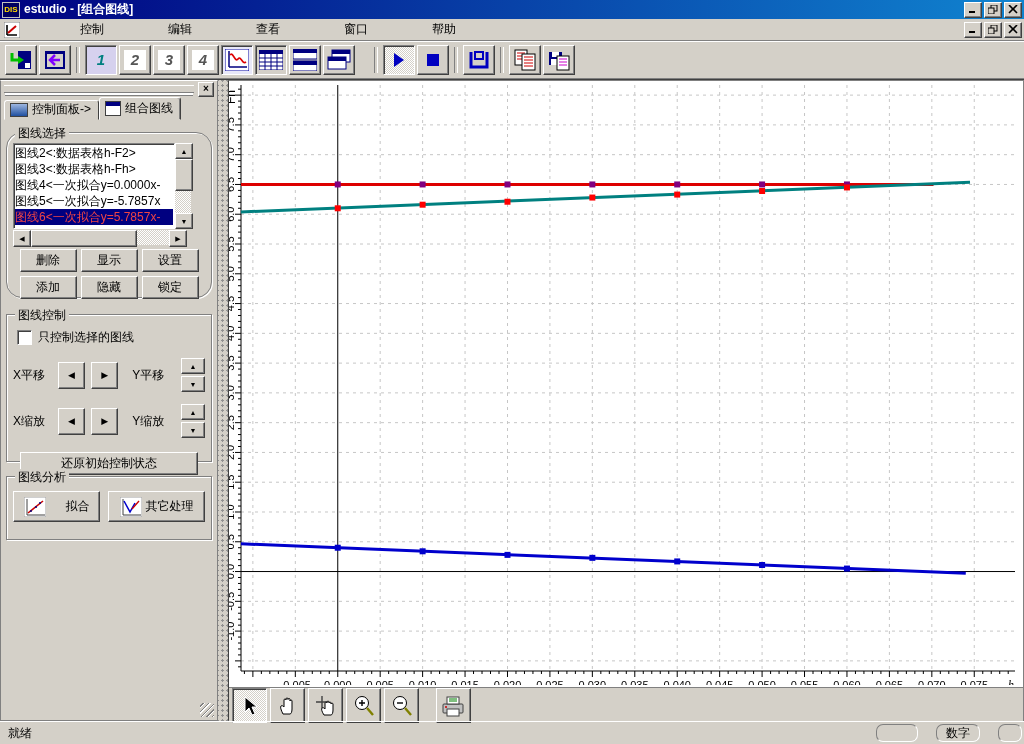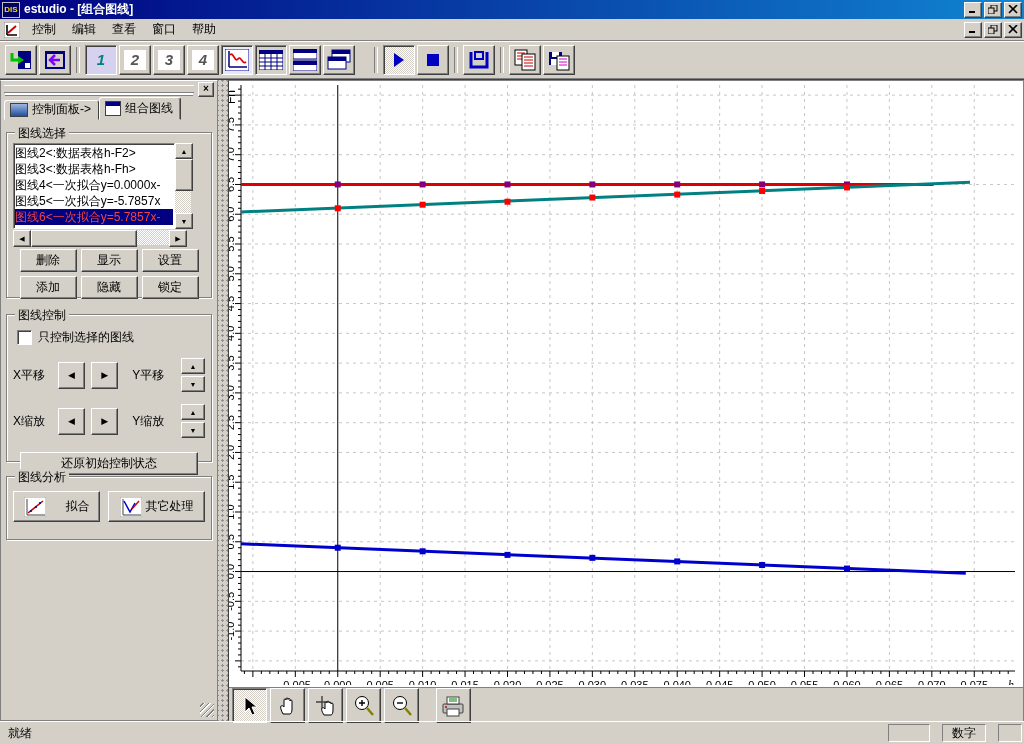--- a/index.html
+++ b/index.html
@@ -27,21 +27,21 @@
   .app-badge{width:16px;height:14px;background:#000060;border:1px solid #c0c0c0;color:#ffd800;
              font-size:8px;font-weight:bold;display:flex;align-items:center;justify-content:center;margin-right:4px;}
   .title-text{color:#fff;font-weight:bold;font-size:12px;flex:1;}
   .winbtn{width:16px;height:14px;margin-left:2px;display:flex;align-items:center;justify-content:center;}
   .winbtn svg{display:block;}
 
   
   .menubar{height:21px;display:flex;align-items:center;padding:0 2px;flex:0 0 auto;
            border-bottom:1px solid #808080;box-shadow:0 1px 0 #fff;}
   .menu-doc-icon{width:16px;height:16px;margin:0 4px 0 2px;}
-  .menu-item{padding:2px 8px;}
+  .menu-item{padding:2px 8px;margin-left:48px;}
   .menubar .mdi-controls{margin-left:auto;display:flex;}
 
   
   .toolbar{height:37px;display:flex;align-items:center;padding:0 4px;flex:0 0 auto;
            border-bottom:1px solid #808080;box-shadow:inset 0 1px 0 #fff;}
   .tb{width:30px;height:28px;margin:0 1px;display:flex;align-items:center;justify-content:center;}
   .tb svg{display:block;}
   .tb-digit{font-size:15px;font-weight:bold;font-style:italic;color:#555;background:#fff;
             width:22px;height:20px;display:flex;align-items:center;justify-content:center;}
   .tb-sep{width:2px;height:26px;margin:0 4px;border-left:1px solid #808080;border-right:1px solid #fff;}
@@ -120,23 +120,23 @@
   .chartwrap svg{display:block;}
   .tools{height:39px;display:flex;align-items:center;padding-left:3px;background:#d4d0c8;}
   .tool{width:33px;height:33px;margin-right:3px;display:flex;align-items:center;justify-content:center;}
   .tool svg{display:block;}
   .tool-gap{width:14px;}
 
   
   .statusbar{height:22px;flex:0 0 auto;display:flex;align-items:center;border-top:1px solid #fff;
              padding:0 2px;position:relative;}
   .status-msg{padding-left:6px;flex:1;}
-  .status-pane{height:16px;margin-left:12px;display:flex;align-items:center;justify-content:center;
+  .status-pane{height:16px;margin-left:18px;display:flex;align-items:center;justify-content:center;
                border-top:1px solid #808080;border-left:1px solid #808080;
-               border-bottom:1px solid #fff;border-right:1px solid #fff;}
+               border-bottom:1px solid #fff;border-right:1px solid #fff;border-radius:7px;}
   .pane-a{width:40px;} .pane-b{width:42px;} .pane-c{width:22px;}
 </style>
 </head>
 <body>
 
 <div class="window">
 
   <div class="titlebar">
     <div class="app-badge">DIS</div>
     <div class="title-text">estudio - [组合图线]</div>
@@ -299,21 +299,21 @@
         <div class="tab">
           <span class="tab-icon1"></span>
           <span>控制面板-&gt;</span>
         </div>
         <div class="tab active">
           <span class="tab-icon2"></span>
           <span>组合图线</span>
         </div>
       </div>
 
-      <div class="group" style="height:166px;">
+      <div class="group" style="height:166px;border-radius:16px;">
         <div class="legend">图线选择</div>
         <div class="listwrap">
           <div class="listbox sunken" id="curveList">
               <div class="list-item">图线2&lt;:数据表格h-F2&gt;</div>
               <div class="list-item">图线3&lt;:数据表格h-Fh&gt;</div>
               <div class="list-item">图线4&lt;一次拟合y=0.0000x-</div>
               <div class="list-item">图线5&lt;一次拟合y=-5.7857x</div>
               <div class="list-item selected">图线6&lt;一次拟合y=5.7857x-</div>
             </div>
           <div class="vscroll">

